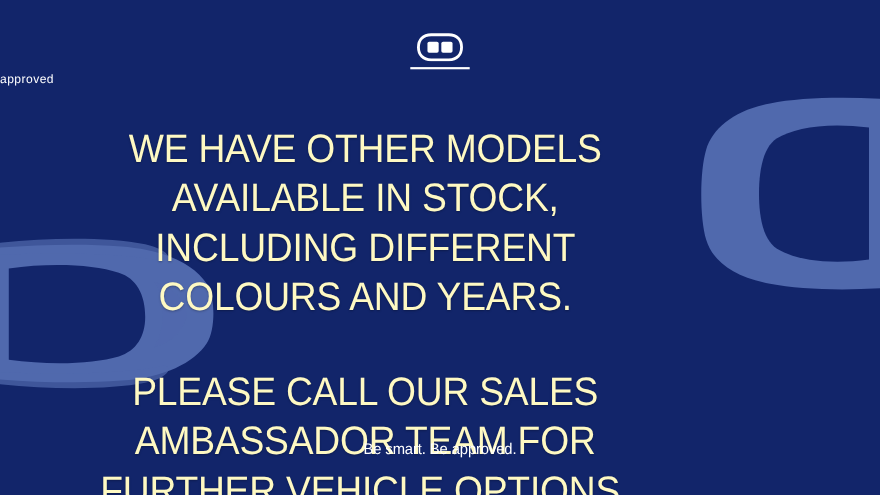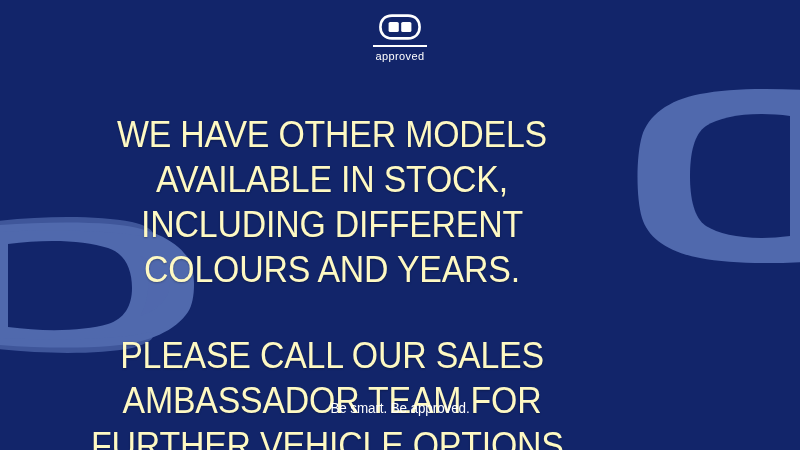--- a/index.html
+++ b/index.html
@@ -21,24 +21,23 @@
     position: absolute;
     inset: 0;
     width: 800px;
     height: 450px;
     pointer-events: none;
   }
 
   
   .brand {
     position: absolute;
-    top: 14px;
+    top: 30px;
     left: 0;
     width: 800px;
-    text-align: center;
     z-index: 5;
   }
 
   .brand-mark {
     display: block;
     margin: 0 auto;
     width: 42px;
     height: 26px;
   }
 

